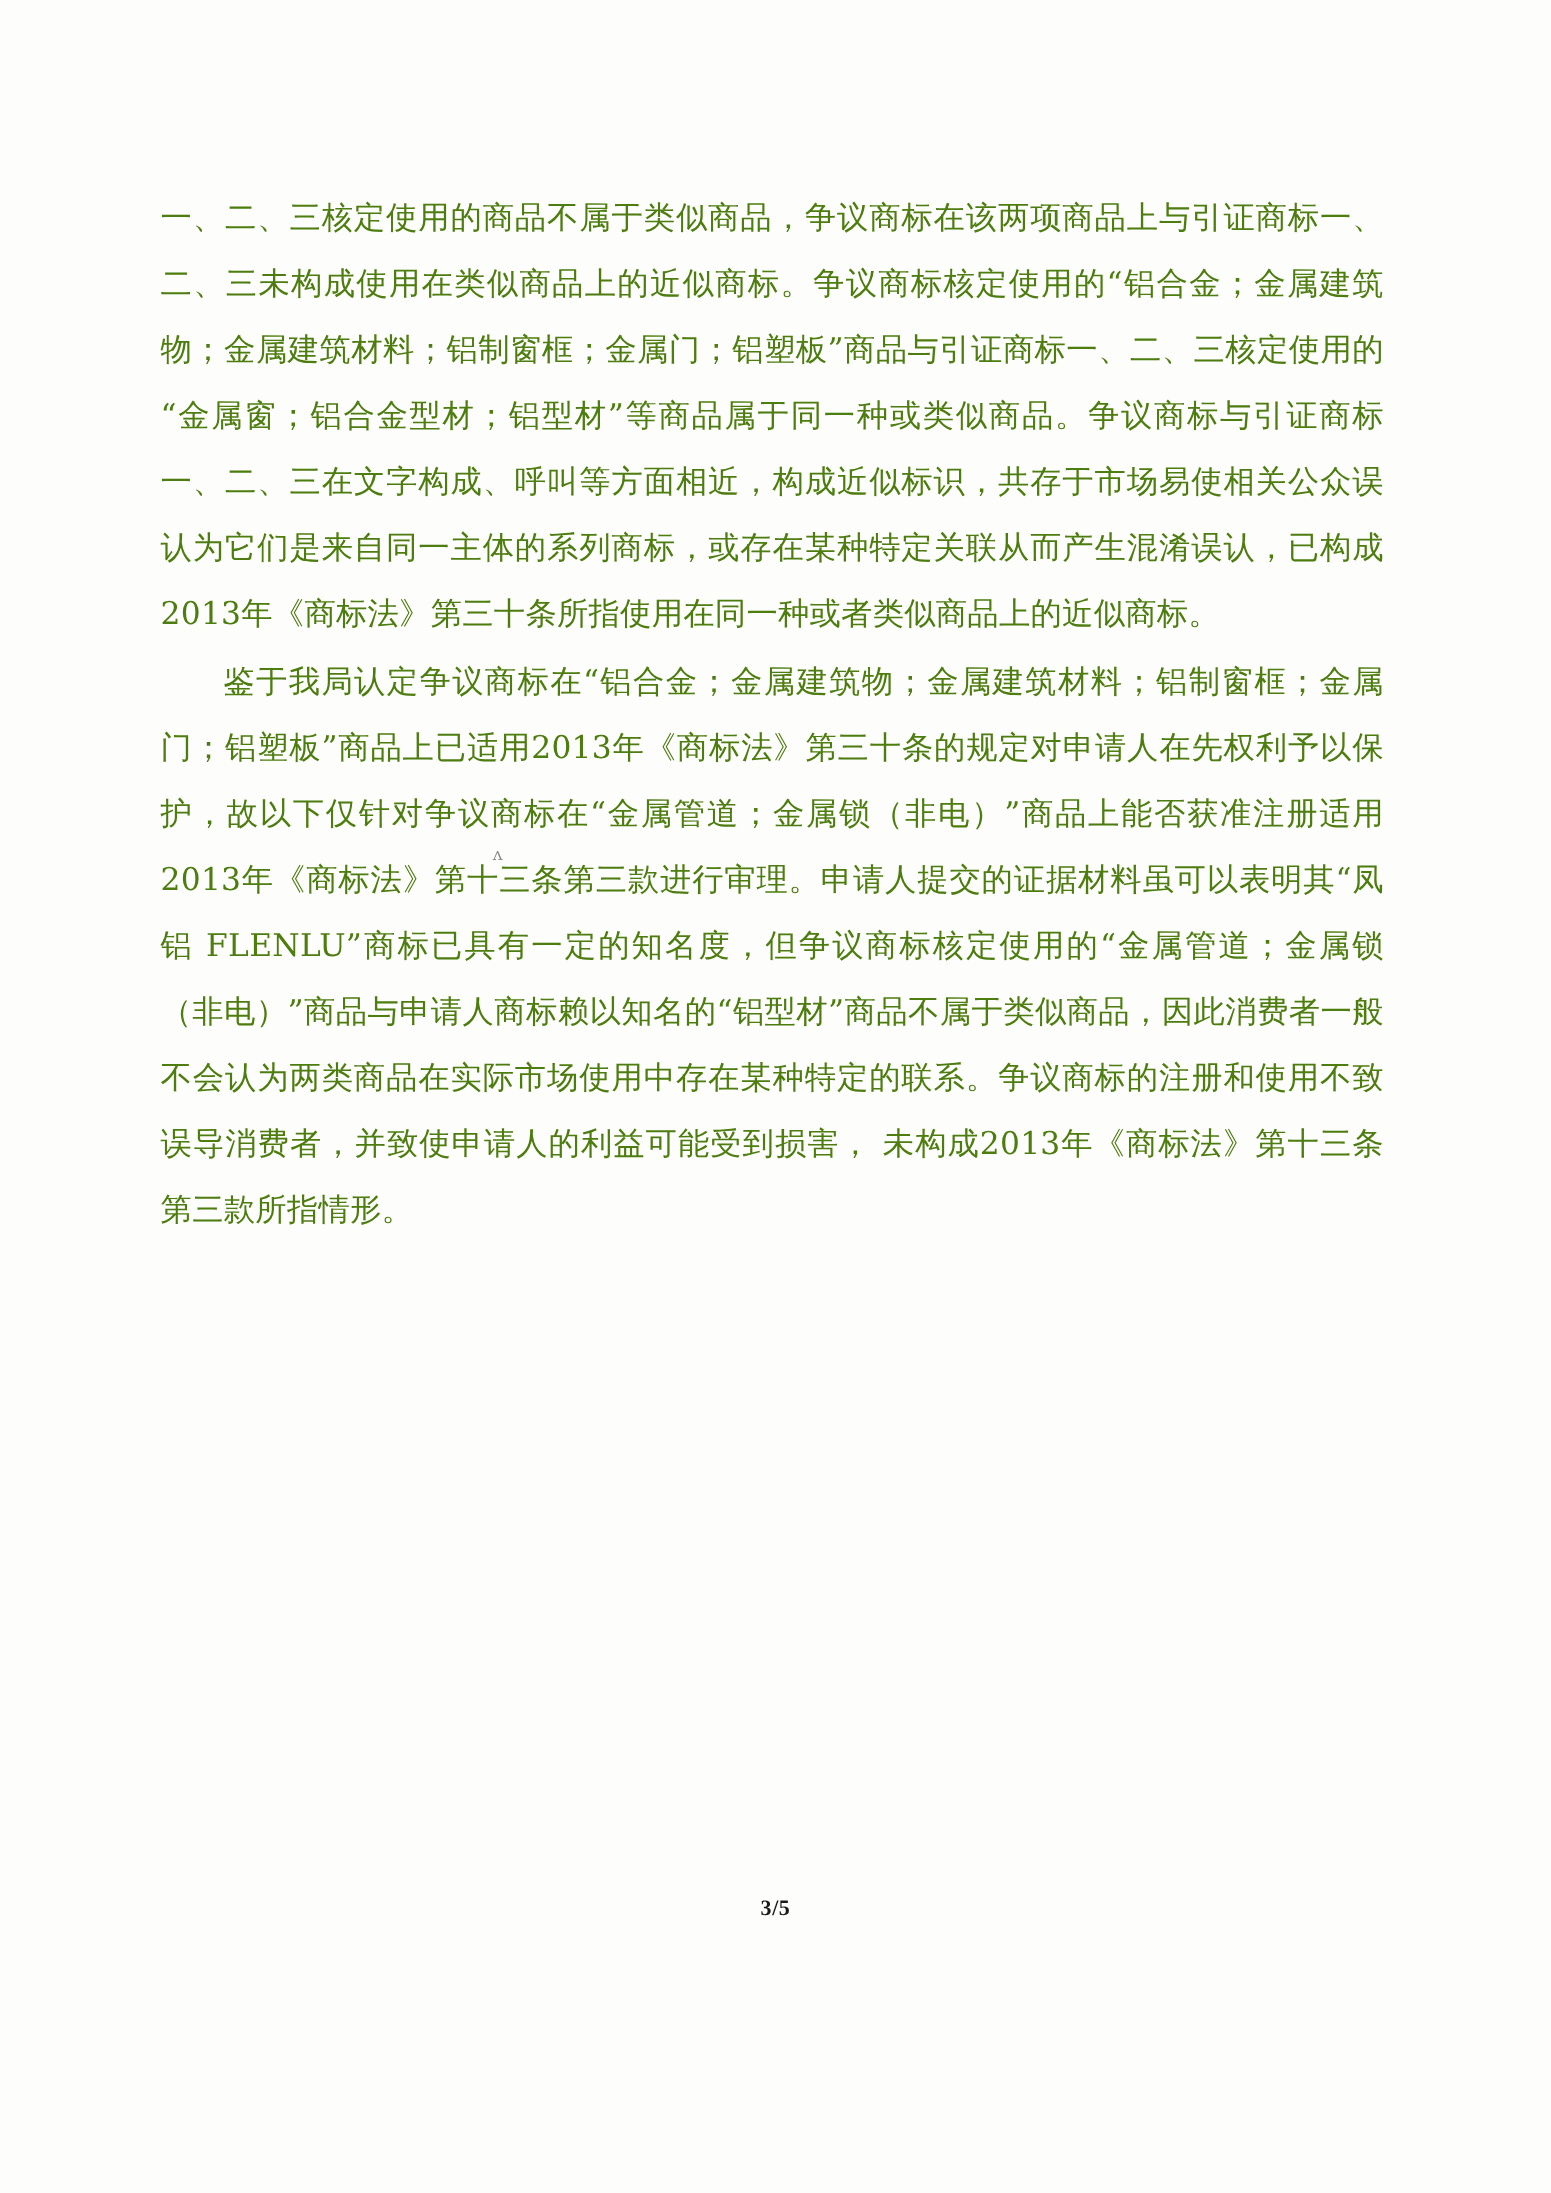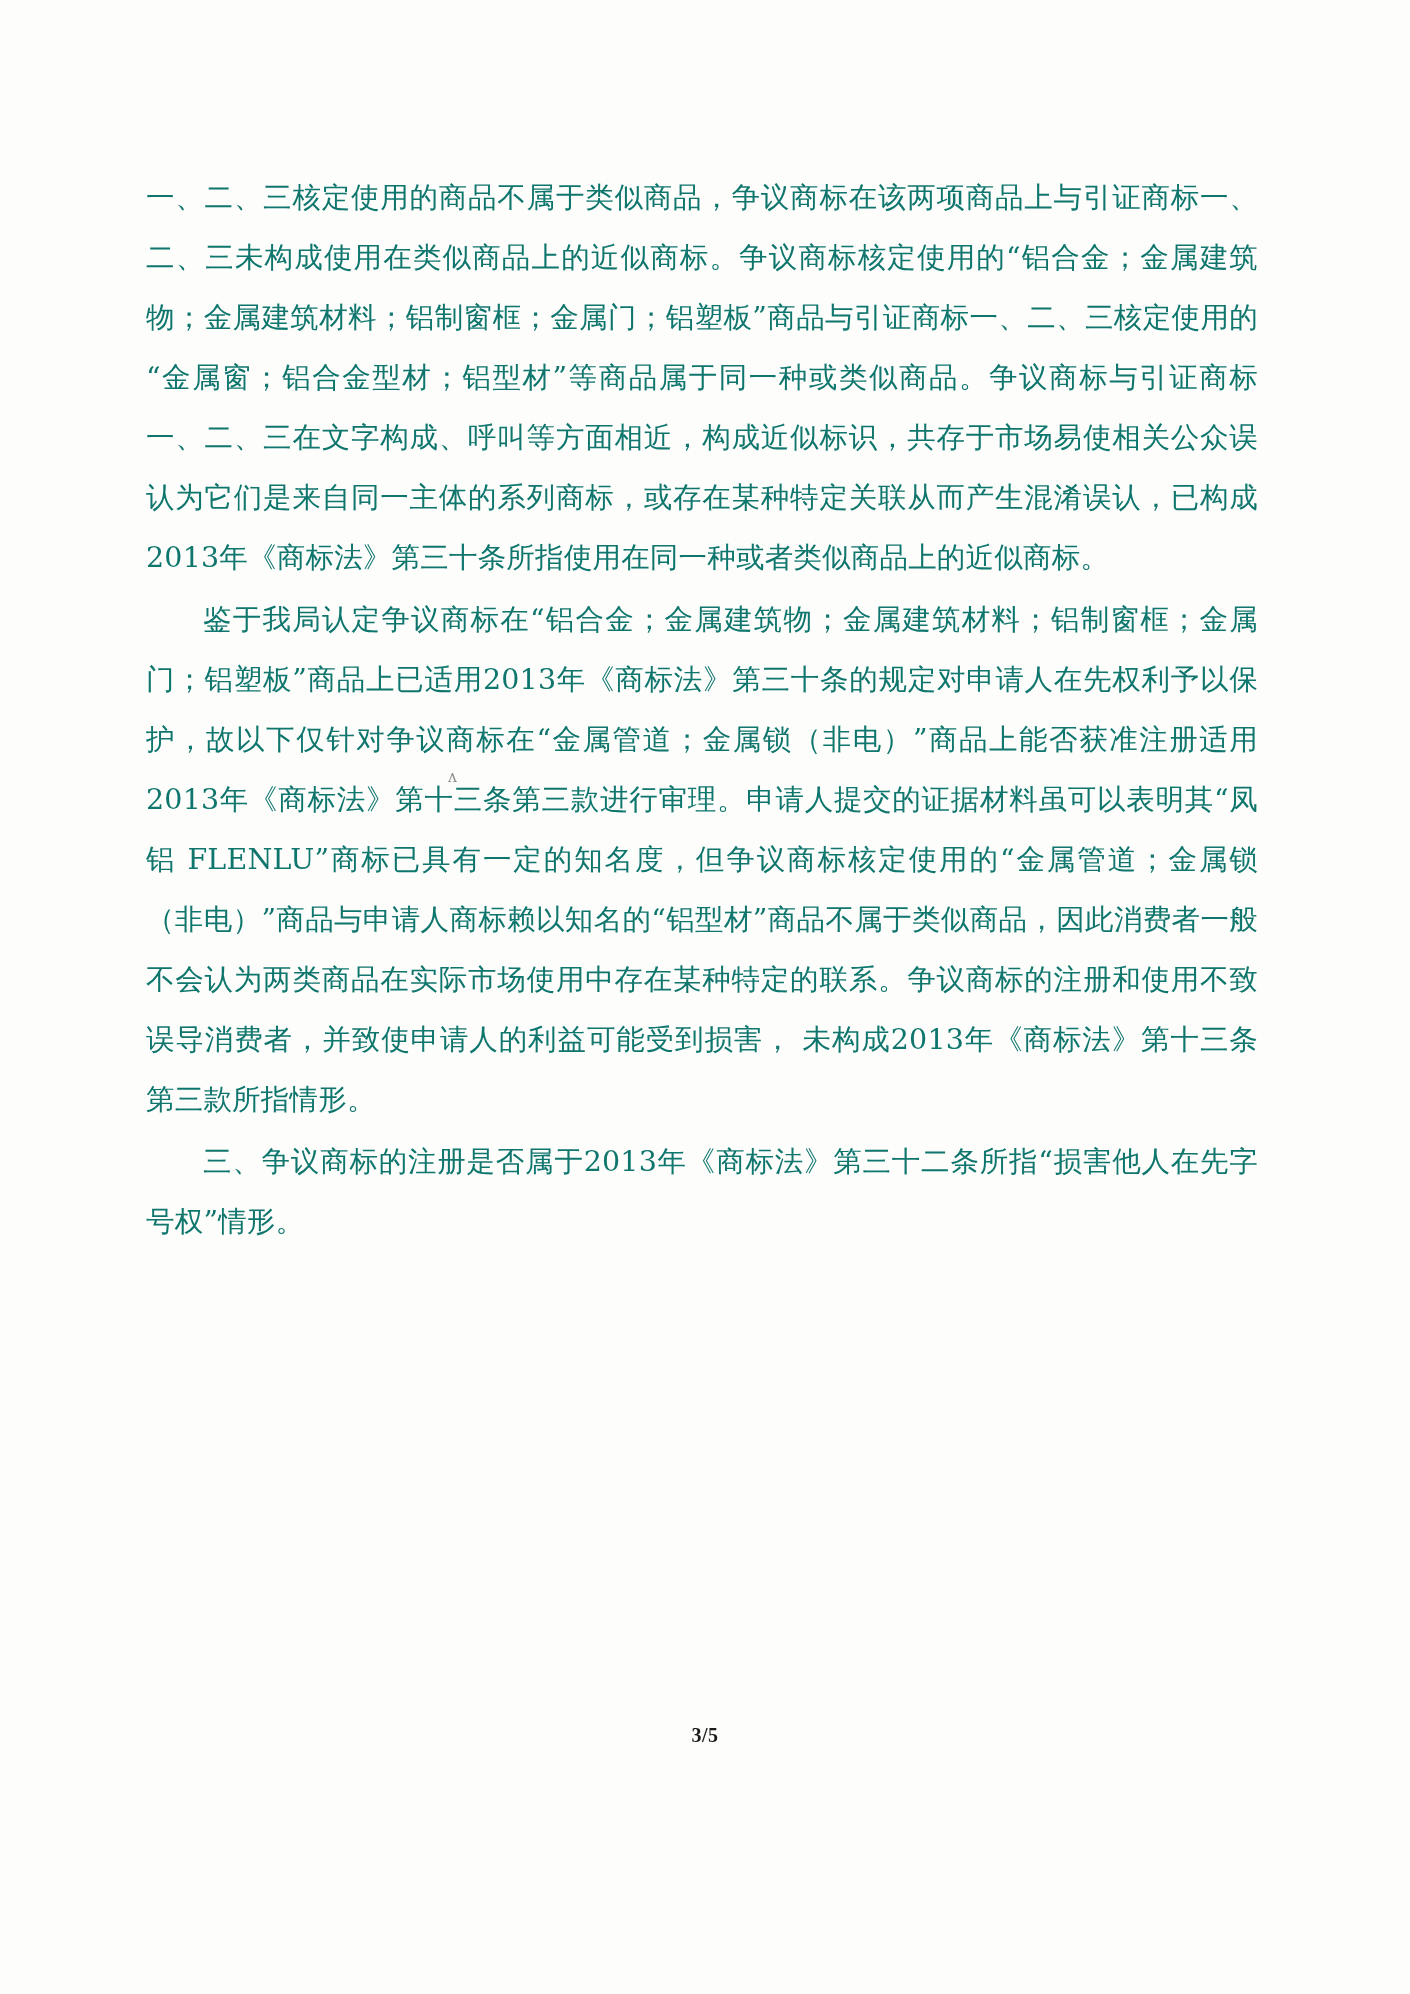--- a/index.html
+++ b/index.html
@@ -27,21 +27,21 @@
     top: 168px;
     width: 1112px;
   }
   .para {
     font-size: 28.5px;
     line-height: 60px;
     text-align: justify;
     text-justify: inter-ideograph;
     letter-spacing: 0.2px;
     margin: 0 0 0 0;
-    color: #0f766e;
+    color: #4d7c0f;
     text-indent: 0;
   }
   .para.indent {
     text-indent: 57px;
   }
   .para + .para {
     margin-top: 2px;
   }
   .page-number {
     position: absolute;
@@ -67,17 +67,16 @@
     line-height: 9px;
   }
 </style>
 </head>
 <body>
 
 <div class="page">
   <div class="page-inner">
     <p class="para">一、二、三核定使用的商品不属于类似商品，争议商标在该两项商品上与引证商标一、二、三未构成使用在类似商品上的近似商标。争议商标核定使用的“铝合金；金属建筑物；金属建筑材料；铝制窗框；金属门；铝塑板”商品与引证商标一、二、三核定使用的“金属窗；铝合金型材；铝型材”等商品属于同一种或类似商品。争议商标与引证商标一、二、三在文字构成、呼叫等方面相近，构成近似标识，共存于市场易使相关公众误认为它们是来自同一主体的系列商标，或存在某种特定关联从而产生混淆误认，已构成2013年《商标法》第三十条所指使用在同一种或者类似商品上的近似商标。</p>
     <p class="para indent">鉴于我局认定争议商标在“铝合金；金属建筑物；金属建筑材料；铝制窗框；金属门；铝塑板”商品上已适用2013年《商标法》第三十条的规定对申请人在先权利予以保护，故以下仅针对争议商标在“金属管道；金属锁（非电）”商品上能否获准注册适用2013年《商标法》第十三条第三款进行审理。申请人提交的证据材料虽可以表明其“凤铝 FLENLU”商标已具有一定的知名度，但争议商标核定使用的“金属管道；金属锁（非电）”商品与申请人商标赖以知名的“铝型材”商品不属于类似商品，因此消费者一般不会认为两类商品在实际市场使用中存在某种特定的联系。争议商标的注册和使用不致误导消费者，并致使申请人的利益可能受到损害， 未构成2013年《商标法》第十三条第三款所指情形。</p>
-    <p class="para indent">三、争议商标的注册是否属于2013年《商标法》第三十二条所指“损害他人在先字号权”情形。</p>
   </div>
   <div class="stray-mark">ʌ</div>
   <div class="page-number">3/5</div>
 </div>
 
 </body></html>

